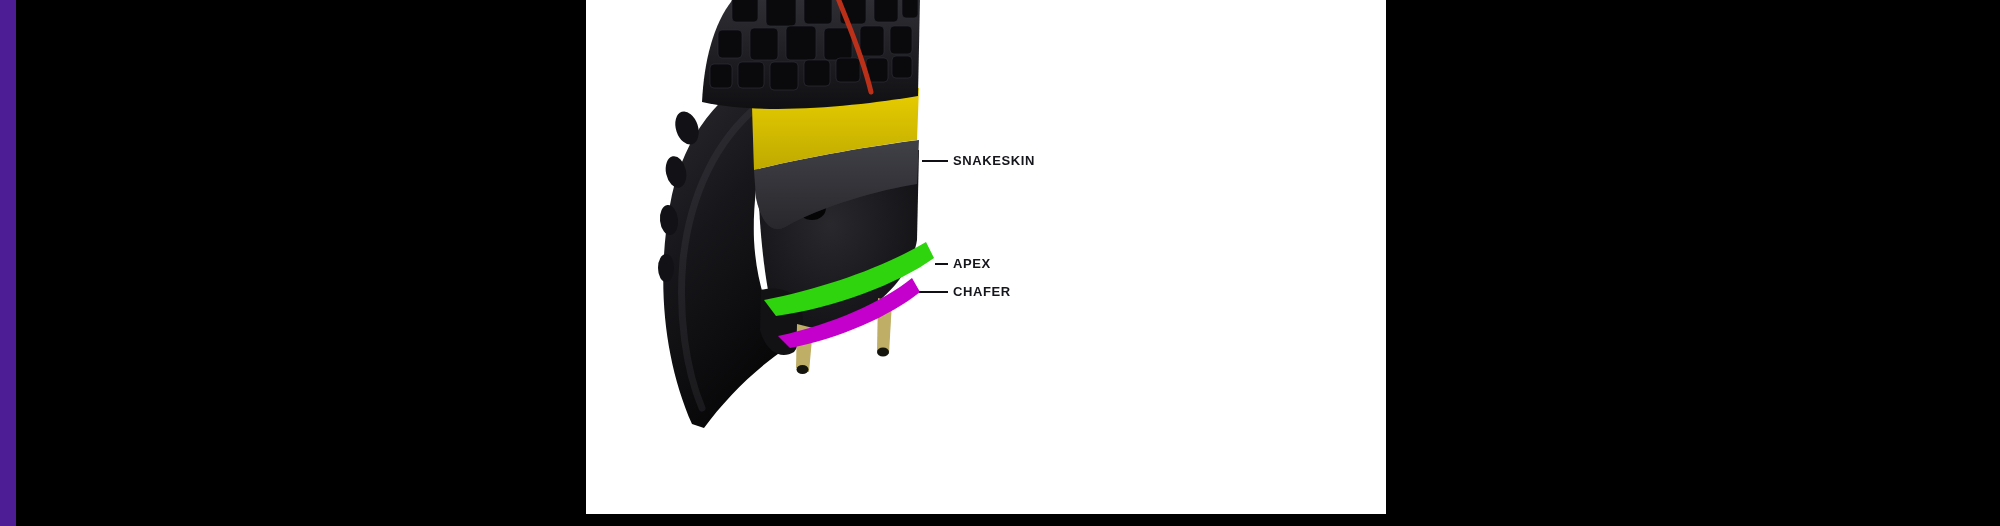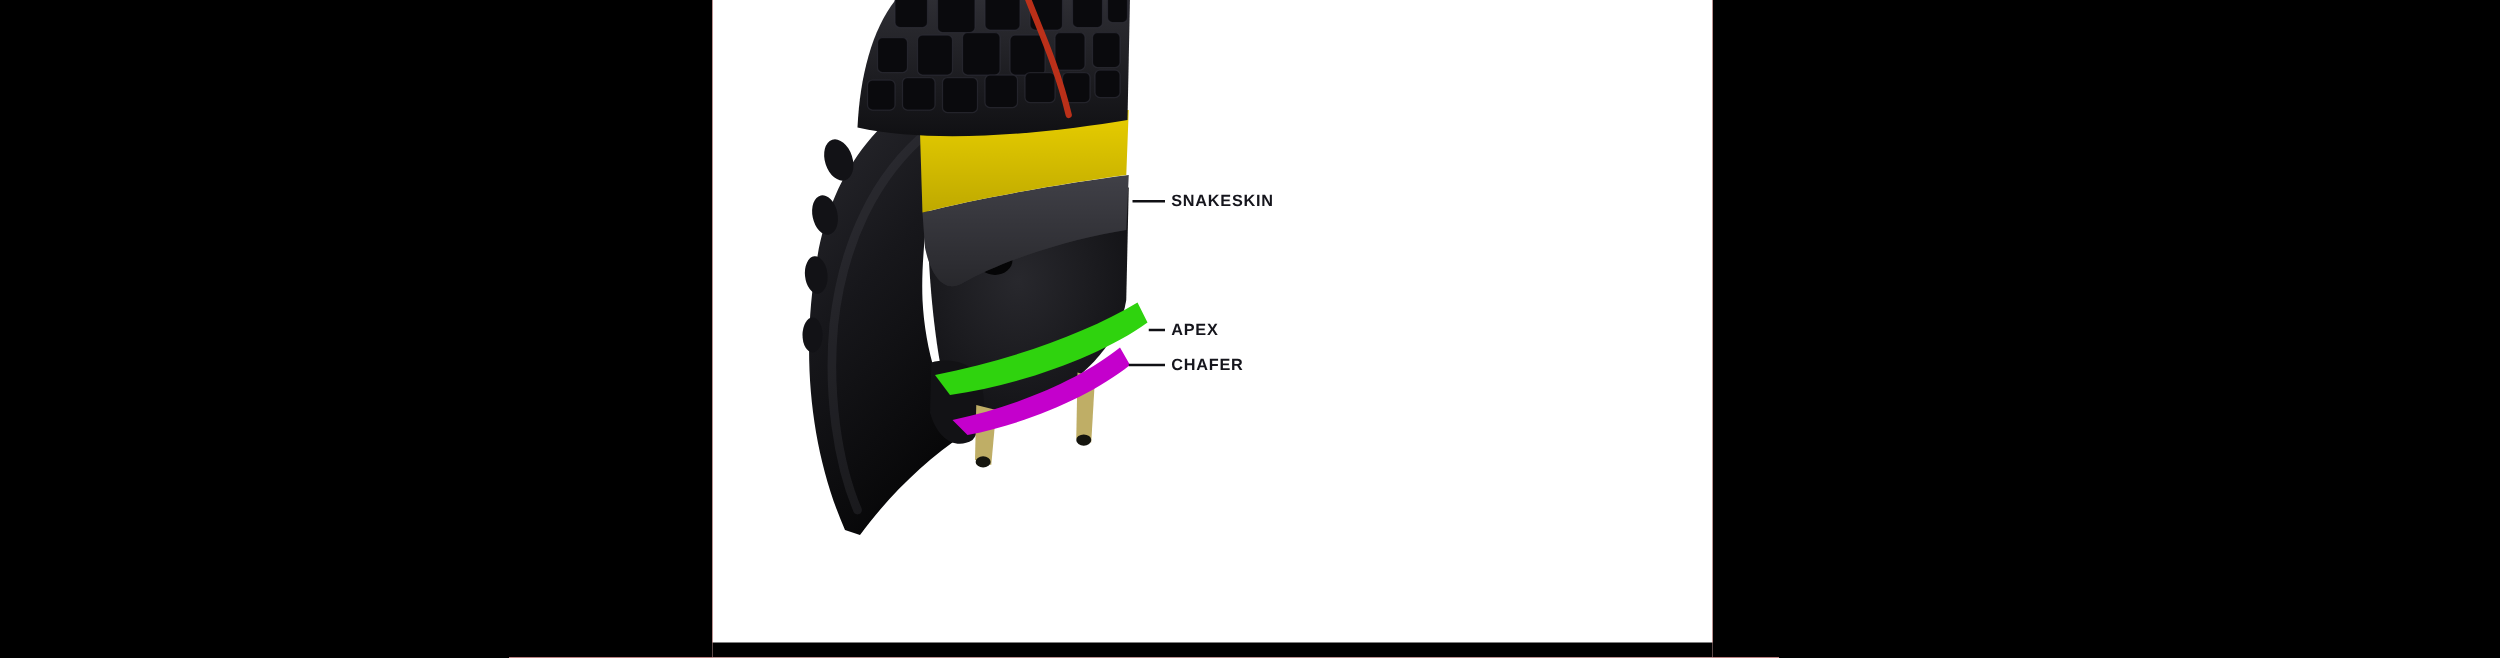--- a/index.html
+++ b/index.html
@@ -1,18 +1,18 @@
 <!DOCTYPE html>
 <html><head>
 <meta charset="utf-8">
 <style>
   * { margin:0; padding:0; box-sizing:border-box; }
   html,body { width:2000px; height:526px; overflow:hidden; background:#ffffff; }
-  .stage { position:relative; width:2000px; height:526px; display:flex; background:#ef4444;
-           font-family:"Liberation Sans", sans-serif; }
+  .stage { position:relative; width:2000px; height:526px; display:flex; background:#4c1d95;
+           font-family:"Liberation Sans", sans-serif;padding-left:16px; }
   .panel { height:100%; background:#000000; }
   .panel.left  { width:570px; flex:0 0 570px; }
   .panel.right { flex:1 1 auto; }
   .canvas { position:relative; width:800px; flex:0 0 800px; height:526px; background:#ffffff; }
   .bottom-strip { position:absolute; left:0; bottom:0; width:100%; height:12px; background:#000000; }
   .tire-svg { display:block; }
   .diagram-label { font-family:"Liberation Sans", sans-serif; font-weight:bold;
                    font-size:13px; letter-spacing:0.6px; }
   .leader { stroke-width:2; }
   .knob { stroke:#30303a; stroke-width:1; stroke-opacity:0.6; }

